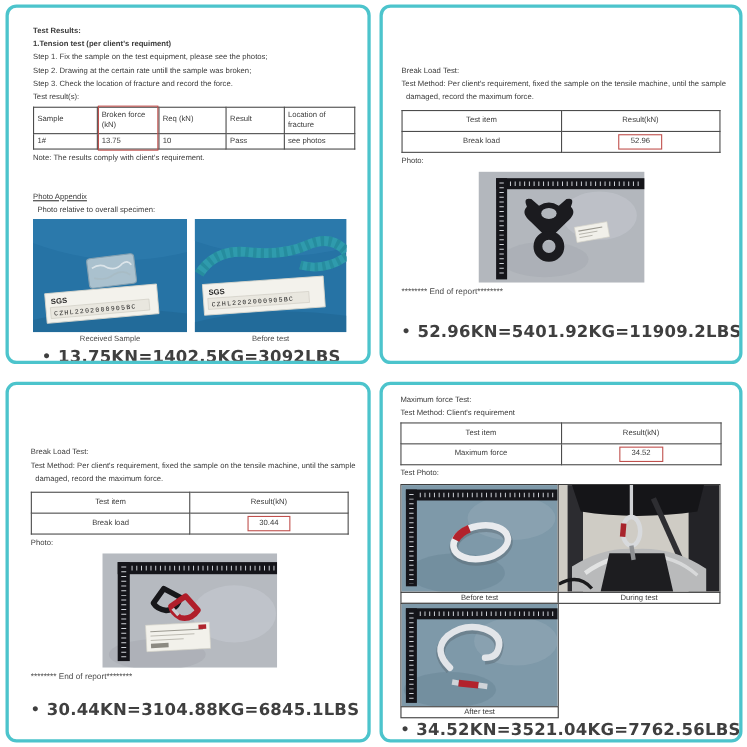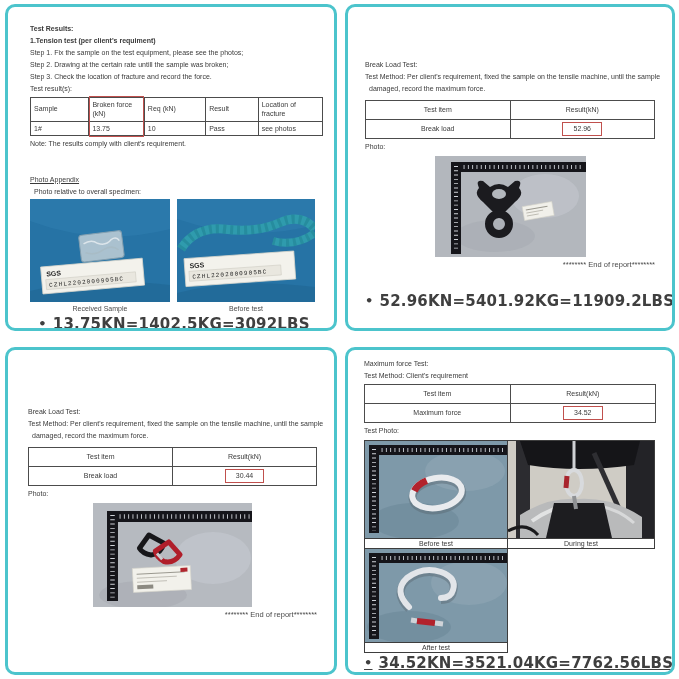--- a/index.html
+++ b/index.html
@@ -34,39 +34,39 @@
 
   .t2 { width:100%; margin:4px 0 3px; }
   .t2 th, .t2 td { text-align:center; height:19px; vertical-align:middle; }
   .redbox { display:inline-block; border:1.5px solid #c0504d; padding:1px 10px; min-width:34px; }
 
   .photos { display:flex; gap:7px; margin-top:3px; }
   .photo-col { display:flex; flex-direction:column; align-items:center; }
   .pcaption { font-size:7px; color:#4a4a4a; margin-top:2px; }
 
   .center-photo { display:flex; justify-content:center; margin-top:2px; }
-  .eor { text-align:right; font-size:7.5px; color:#4a4a4a; margin-top:3px; white-space:nowrap; }
+  .eor { text-align:left; font-size:7.5px; color:#4a4a4a; margin-top:3px; white-space:nowrap; }
 
   .appendix { margin-top:24px; }
 
   .pgrid { margin-top:2px; }
   .prow { display:flex; }
   .prow + .prow { margin-top:-1px; }
   .pcell, .pcap { border:1px solid #3d3d3d; background:#fff; }
   .pcell + .pcell, .pcap + .pcap { margin-left:-1px; }
   .pcell { padding:0; font-size:0; }
   .pcell svg { display:block; }
   .w1 { width:144px; }
   .w2 { width:148px; }
   .pcap { height:11px; line-height:10px; text-align:center; font-size:7px; color:#3a3a3a; }
 
   .summary { margin-top:auto; text-align:center; padding-bottom:17px;
              font-family:"DejaVu Sans", sans-serif; font-size:15px; font-weight:600;
              color:#3f3f3f; letter-spacing:0.2px; white-space:nowrap; }
-  .p4 .summary { padding-bottom:6px;text-decoration:underline; }
+  .p4 .summary { padding-bottom:6px; }
   .summary .bullet { font-size:13px; margin-right:6px; vertical-align:1px; }
 
   svg text { font-family:"Liberation Sans", sans-serif; }
   .sgs { font-size:7px; font-weight:bold; fill:#2a2a2a; }
   .plate { font-size:6px; letter-spacing:1.1px; fill:#1e1e1e; font-family:"Liberation Mono", monospace; }
 </style>
 </head>
 <body>
 
 <div class="grid">
@@ -258,20 +258,23 @@
             <line x1="44" y1="70" x2="92" y2="70" stroke="#9a988f" stroke-width="1"></line>
             <line x1="44" y1="74" x2="84" y2="74" stroke="#b5b3aa" stroke-width="0.8"></line>
             <line x1="44" y1="78" x2="74" y2="78" stroke="#b5b3aa" stroke-width="0.8"></line>
             <rect x="44" y="81" width="16" height="4" fill="#8c8a82"></rect>
             <rect x="88" y="66" width="7" height="4" fill="#b0252d"></rect>
           </g>
         </svg>
       </div>
       <p class="eor">******** End of report********</p>
 
+      <div class="summary">
+        <span class="bullet">•</span><span>30.44KN=3104.88KG=6845.1LBS</span>
+      </div>
     </div>
   </div>
 
   <div class="panel p4">
     <div class="doc">
       <p>Maximum force Test:</p>
       <p>Test Method: Client's requirement</p>
 
       <table class="t2" style="margin-top:1px">
         <tbody>

